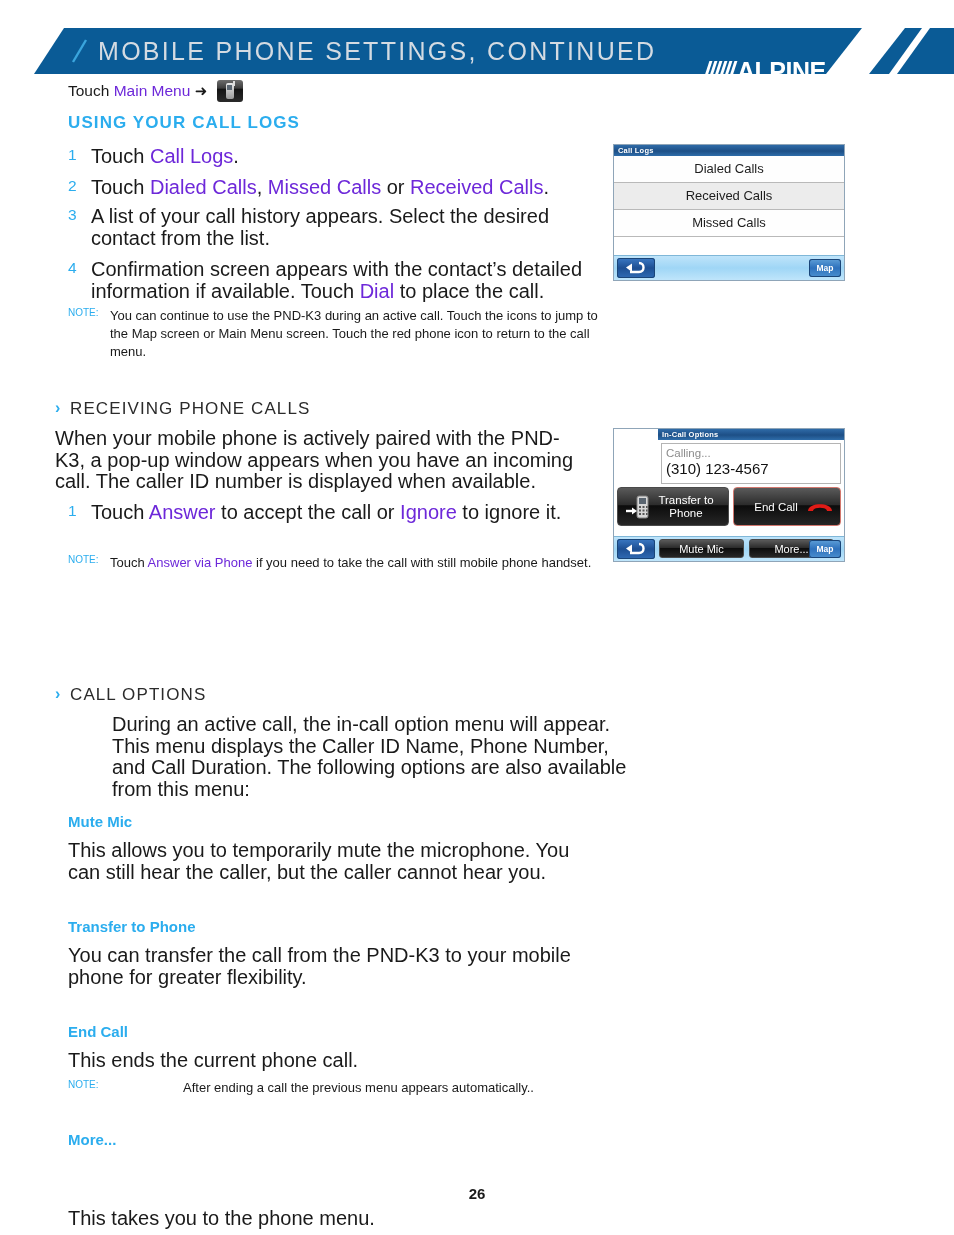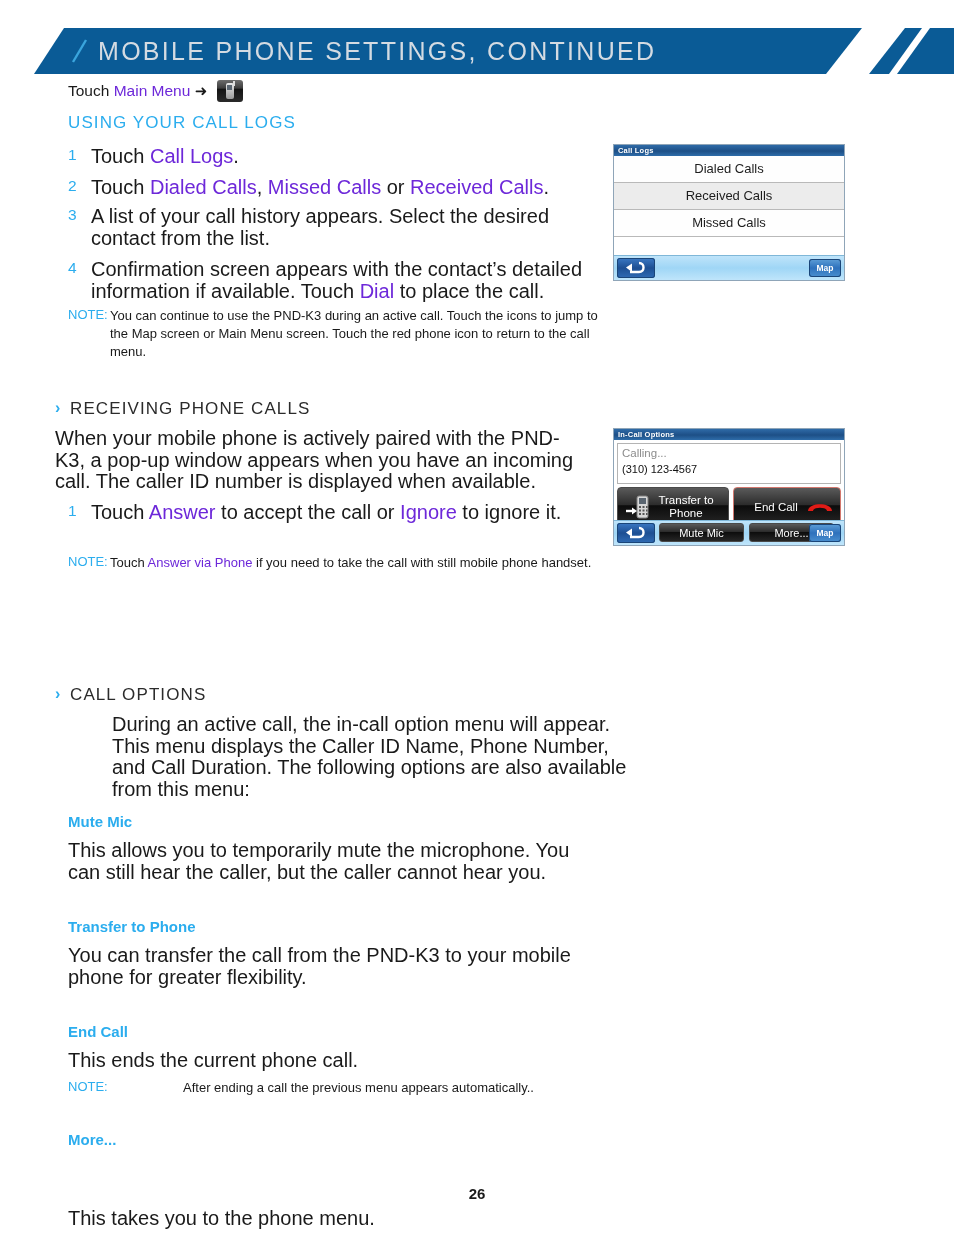--- a/index.html
+++ b/index.html
@@ -137,21 +137,21 @@
     left: 16px; top: 1px;
     width: 2px; height: 5px;
     background: #dcdcdc;
   }
 
   .sec-head {
     position: absolute;
     font-size: 17px;
     letter-spacing: 1.1px;
     color: #2badee;
-    font-weight: 400;
+    font-weight: 700;
   }
   .sec-head2 {
     position: absolute;
     font-size: 17px;
     letter-spacing: 1.1px;
     color: #2b2b2b;
     font-weight: 400;
   }
   .chev {
     position: absolute;
@@ -169,21 +169,21 @@
   }
   .para {
     position: absolute;
     font-size: 20px;
     line-height: 21.5px;
     color: #1a1a1a;
   }
   .note-label {
     position: absolute;
     color: #2badee;
-    font-size: 13px;
+    font-size: 10px;
     font-weight: 400;
   }
   .note-body {
     position: absolute;
     font-size: 13px;
     line-height: 18px;
     color: #1a1a1a;
   }
   .sub-head {
     position: absolute;
@@ -262,31 +262,31 @@
     background: linear-gradient(180deg, #5e9fd8 0%, #2e71bc 50%, #4a8fcf 100%);
     color: #ffffff;
     font-size: 8.5px;
     line-height: 18px;
     text-align: center;
     font-weight: 700;
     box-shadow: 0 0 0 1px #1a4578 inset;
   }
 
   
-  #device-in-call { left: 613px; top: 428px; width: 232px; height: 118px; }
+  #device-in-call { left: 613px; top: 428px; width: 232px; height: 134px; padding-left: 44px; }
   .call-info {
     margin: 3px;
     height: 41px;
     background: #ffffff;
     border: 1px solid #b4b4b4;
     box-sizing: border-box;
     padding: 2px 0 0 4px;
   }
   .call-status { font-size: 11.5px; color: #8c8c8c; line-height: 15px; }
-  .call-number { font-size: 11px; color: #111111; line-height: 16px; }
+  .call-number { font-size: 15px; color: #111111; line-height: 16px; }
   .btn-row-main {
     position: absolute;
     left: 3px; top: 58px;
     width: 224px; height: 39px;
     display: flex; gap: 4px;
   }
   .dev-btn {
     border-radius: 4px;
     background: linear-gradient(180deg, #5a5a5a 0%, #2c2c2c 45%, #0c0c0c 48%, #262626 100%);
     color: #ffffff;
@@ -338,20 +338,35 @@
     <polygon points="922,0 954,0 954,46 889,46" fill="#ffffff"></polygon>
     <polygon points="930,0 954,0 954,46 897,46" fill="#0a5b96"></polygon>
   </svg>
   <div class="header-slash">
     <svg width="20" height="26" viewBox="0 0 20 26">
         <line x1="16" y1="2" x2="3" y2="24" stroke="#3aa5dd" stroke-width="2.4"></line>
       </svg>
   </div>
   <div class="header-title">MOBILE PHONE SETTINGS, CONTINUED</div>
 
+  <div class="logo">
+    <div class="logo-row">
+      <span class="logo-stripes">
+        <span class="logo-stripe"></span>
+          <span class="logo-stripe"></span>
+          <span class="logo-stripe"></span>
+        <span class="logo-stripe"></span>
+          <span class="logo-stripe"></span>
+          <span class="logo-stripe"></span>
+      </span>
+      <span class="logo-word">ALPINE</span>
+      <span class="logo-reg">.</span>
+    </div>
+    <div class="logo-tag">Mobile Media Solutions</div>
+  </div>
 </div>
 
 <div class="content">
 
   <div class="touch-line">
     <span>Touch</span>
     <span class="lnk">Main Menu</span>
     <span class="arrow-glyph">➜</span>
     <span class="phone-chip">
       <span class="phone-chip-body"></span>

